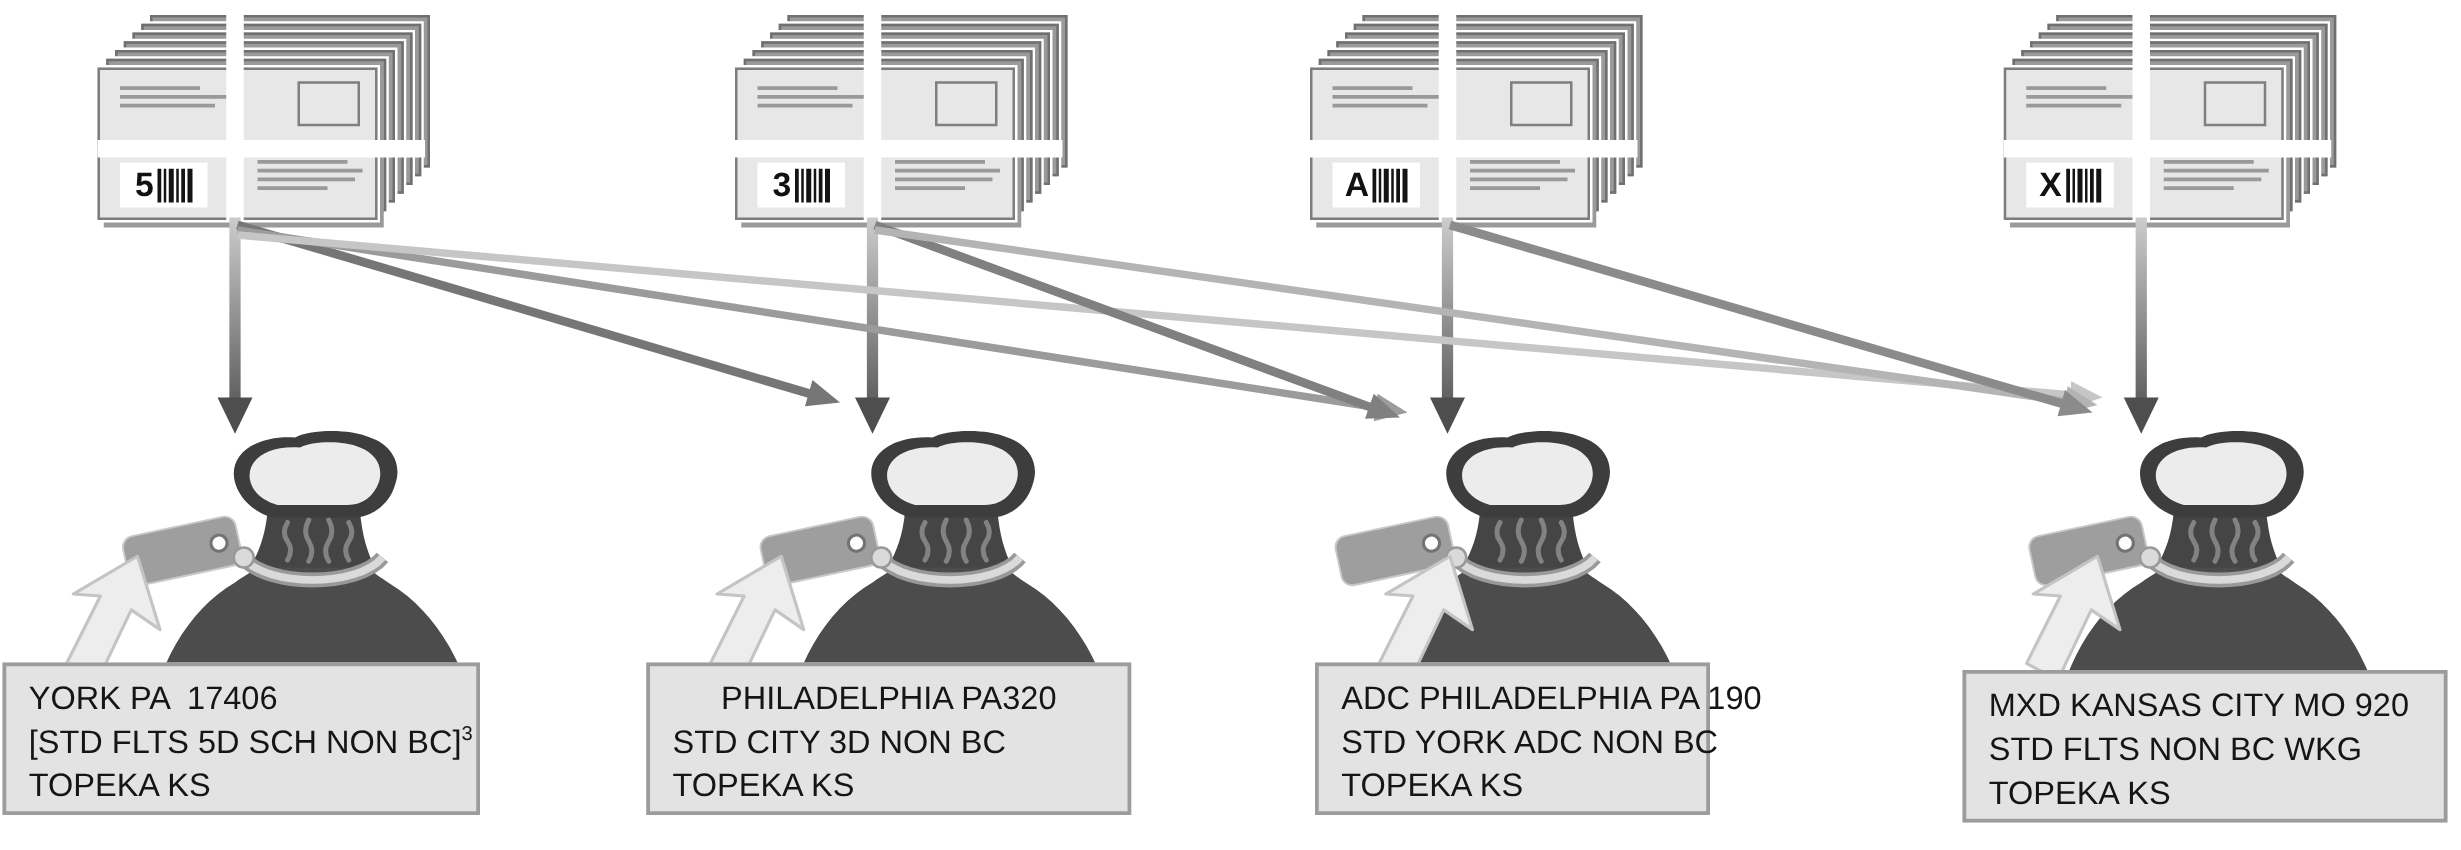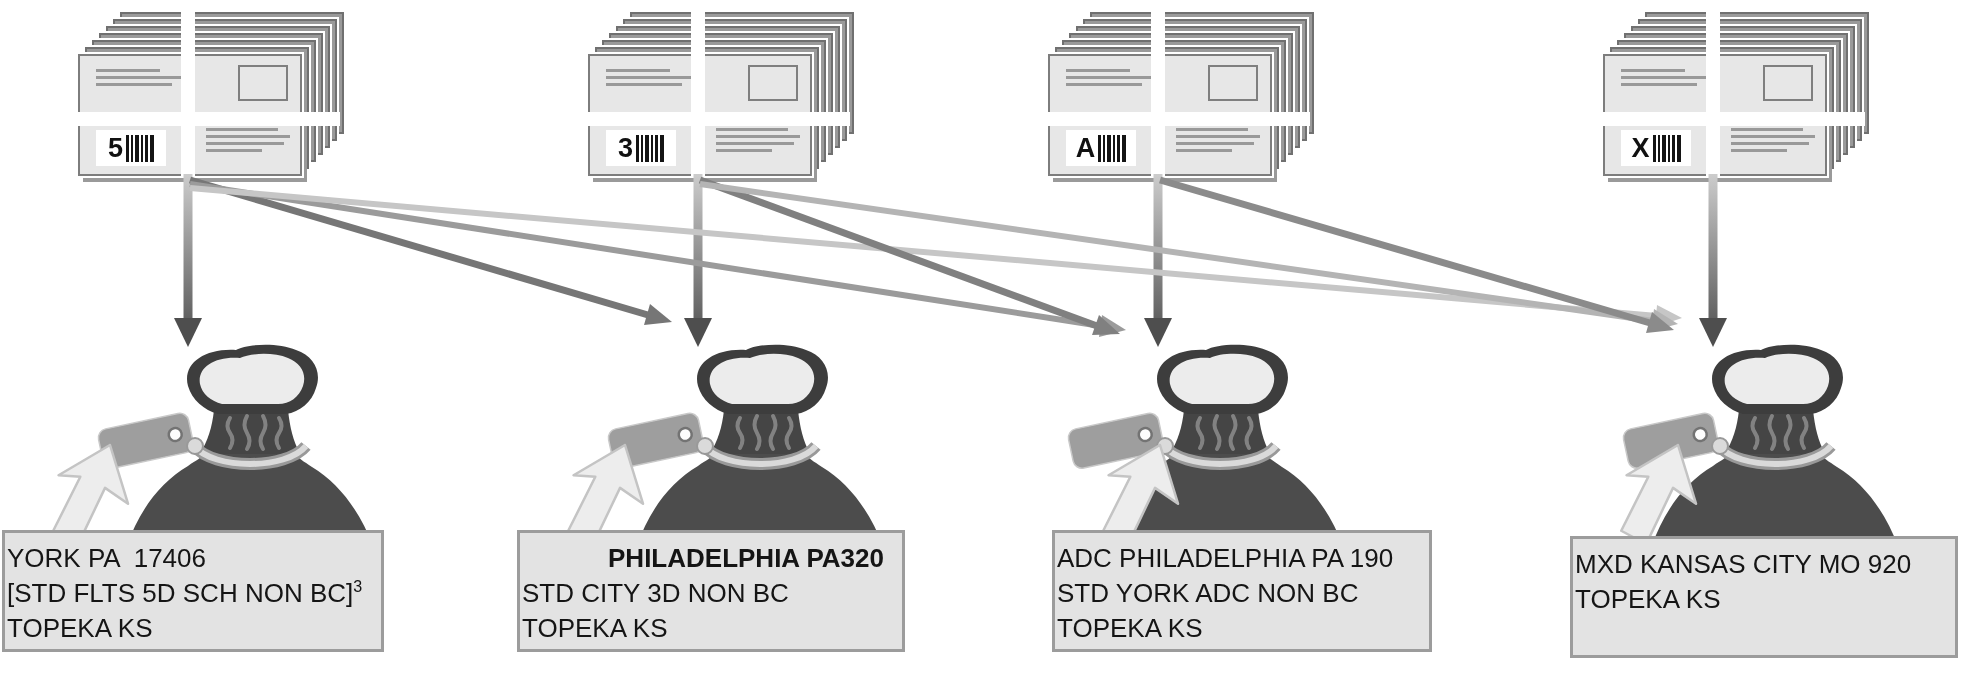--- a/index.html
+++ b/index.html
@@ -27,23 +27,23 @@
   .bars i{display:block;background:#141414;height:27px;}
 
   
   .sack{position:absolute;top:340px;width:300px;height:250px;z-index:3;overflow:visible;}
 
   
   .overlay{position:absolute;left:0;top:0;z-index:4;pointer-events:none;}
 
   
   .lbox{position:absolute;top:530px;height:122px;background:#e3e3e3;border:3px solid #9c9c9c;
-        box-sizing:border-box;z-index:5;padding:8px 18px 0 2px;}
+        box-sizing:border-box;z-index:5;padding:8px 18px 0 18px;}
   .bl{font-size:26px;line-height:35px;color:#151515;white-space:pre;}
-  .bl.row{display:flex;justify-content:flex-end;font-weight:bold;}
+  .bl.row{display:flex;justify-content:center;}
   .bl sup{font-size:0.62em;vertical-align:super;line-height:0;}
 </style>
 </head>
 <body>
 
 <div class="page">
 
   <div class="bundle" style="left:78px">
     <div class="sheet s6"></div>
     <div class="sheet s5"></div>
@@ -361,24 +361,25 @@
   </div>
 
   <div class="lbox" style="left:517px;width:388px">
     <div class="bl row">
       <span>PHILADELPHIA PA</span><span>320</span>
     </div>
     <div class="bl">STD CITY 3D NON BC</div>
     <div class="bl">TOPEKA KS</div>
   </div>
 
-  <div class="lbox" style="left:1052px;width:380px">
+  <div class="lbox" style="left:1052px;width:316px">
     <div class="bl">ADC PHILADELPHIA PA 190</div>
     <div class="bl">STD YORK ADC NON BC</div>
     <div class="bl">TOPEKA KS</div>
   </div>
 
   <div class="lbox" style="left:1570px;top:536px;width:388px">
     <div class="bl">MXD KANSAS CITY MO 920</div>
+    <div class="bl">STD FLTS NON BC WKG</div>
     <div class="bl">TOPEKA KS</div>
   </div>
 
 </div>
 
 </body></html>

